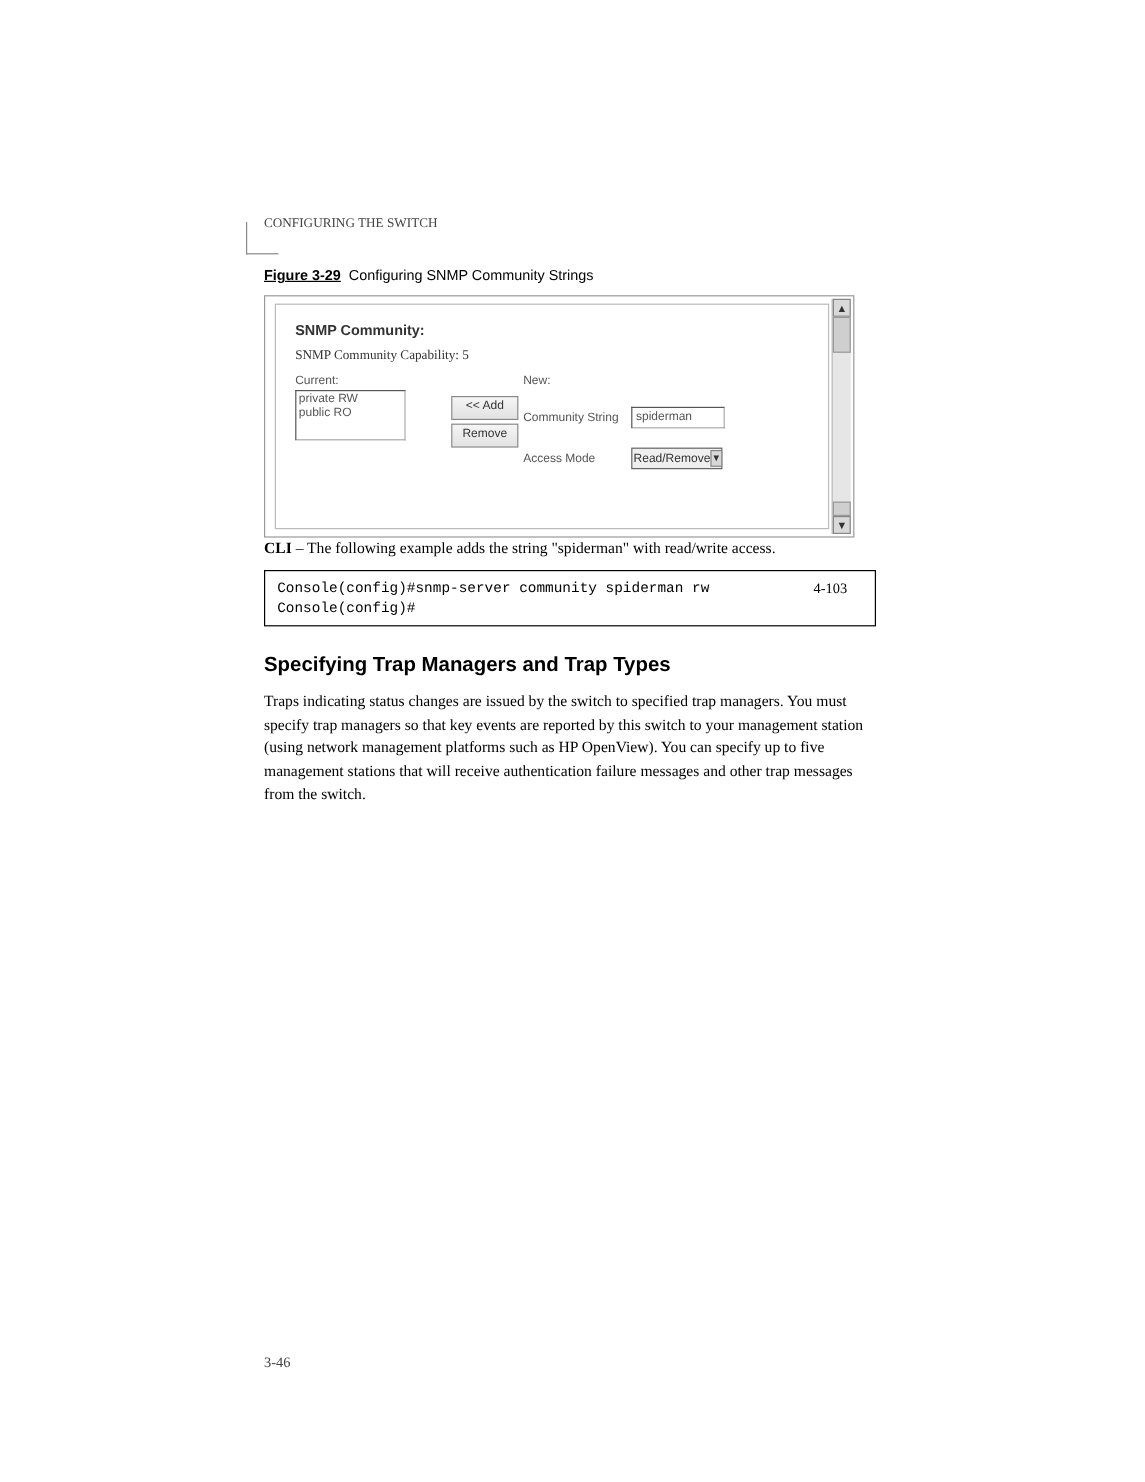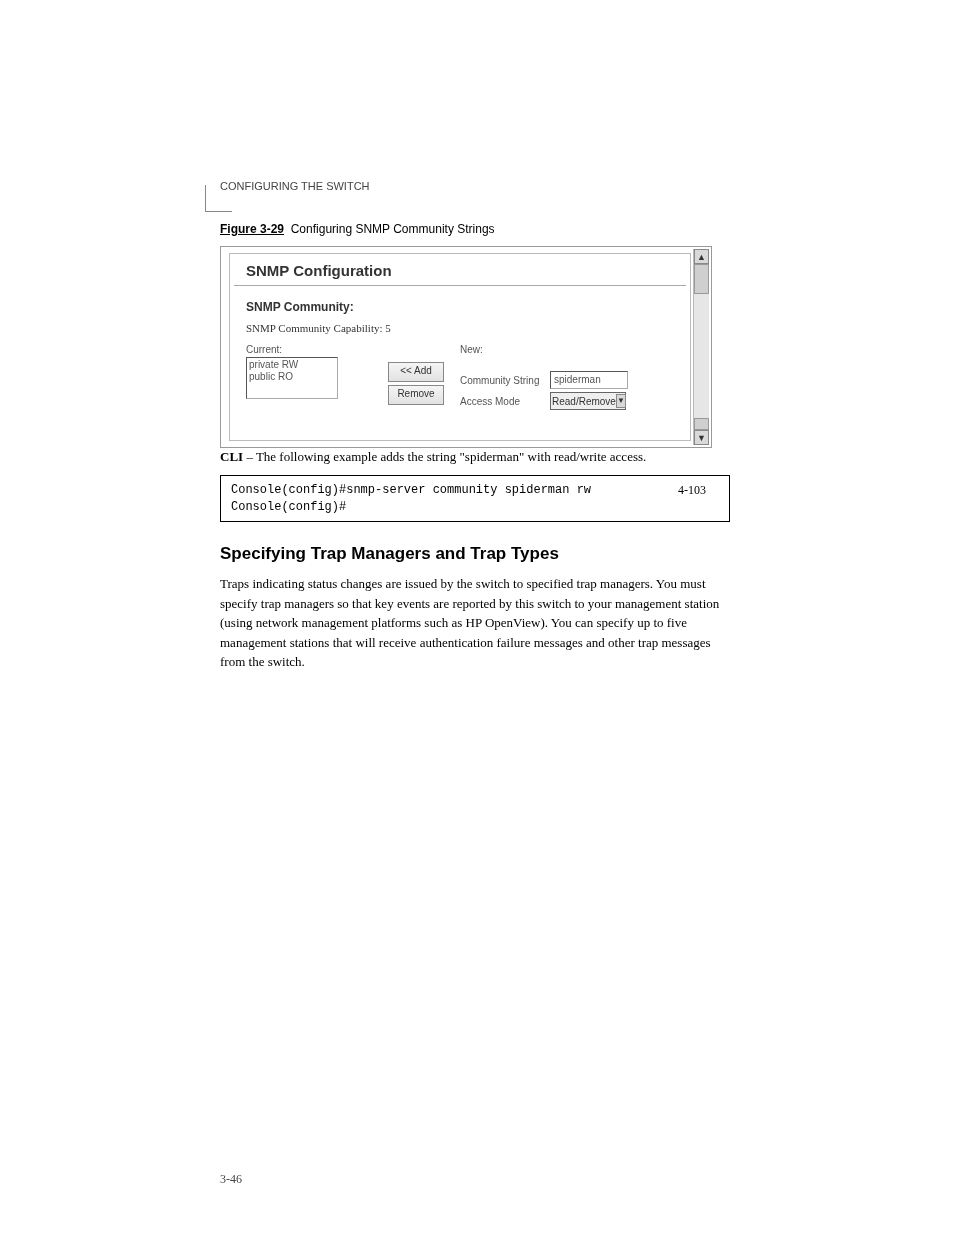--- a/index.html
+++ b/index.html
@@ -21,21 +21,21 @@
   .crop-mark {
     position: absolute;
     left: -15px;
     top: 5px;
     width: 26px;
     height: 26px;
     border-left: 1px solid #888;
     border-bottom: 1px solid #888;
   }
   .header-row {
-    font-family: Liberation Sans, sans-serif;
+    font-family: Liberation Serif, serif;
     color: #444;
     font-size: 11px;
     margin-bottom: 30px;
   }
   .figure-label {
     font-family: Arial, Helvetica, sans-serif;
     font-size: 12px;
     margin-bottom: 10px;
   }
   .figure-label b { font-weight: bold; text-decoration: underline; }
@@ -74,21 +74,21 @@
   .cap-label {
     font-size: 11px;
     font-weight: normal;
     font-family: "Times New Roman", serif;
     padding: 4px 16px 10px 16px;
   }
   .cols {
     display: flex;
     padding: 0 16px 10px 16px;
     align-items: flex-start;
-    gap: 12px;
+    gap: 0;
     justify-content: flex-end;
   }
   .col-left { width: 130px; }
   .col-mid { width: 60px; padding-top: 18px; }
   .col-right { flex: 1; }
   .small-head { font-size: 10px; color:#555; font-family: Arial, sans-serif; margin-bottom: 2px; }
   .listbox {
     width: 86px; height: 38px;
     border: 1px inset #aaa;
     background: #fff;
@@ -104,21 +104,21 @@
     height: 18px;
     line-height: 16px;
     font-size: 10px;
     text-align: center;
     border: 1px solid #888;
     background: linear-gradient(#f5f5f5,#e2e2e2);
     font-family: Arial, sans-serif;
     margin-bottom: 3px;
     color:#333;
   }
-  .form-row { display:flex; align-items:center; margin-top: 16px; margin-bottom: 3px; }
+  .form-row { display:flex; align-items:center; margin-top: 16px; margin-bottom: 16px; }
   .form-row2 { display:flex; align-items:center; }
   .flabel { width: 90px; font-size:10px; font-family: Arial, sans-serif; color:#555; }
   .tinput {
     height: 16px;
     border: 1px inset #aaa;
     font-size: 10px;
     padding: 0 3px;
     font-family: Arial, sans-serif;
     color:#555;
     background:#fff;
@@ -182,41 +182,40 @@
     margin-bottom: 10px;
   }
   .para {
     font-family: "Times New Roman", serif;
     font-size: 13px;
     line-height: 1.5;
   }
   .footer {
     position: absolute;
     left: 220px;
-    top: 1172px;
+    top: 1128px;
     font-family: "Times New Roman", serif;
     font-size: 12px;
     color: #444;
   }
 </style>
 </head>
 <body>
 
 <div class="page">
   <div class="crop-mark"></div>
 
   <div class="header-row">CONFIGURING THE SWITCH</div>
 
   <div class="figure-label">
     <b>Figure 3-29</b>&nbsp;&nbsp;<span>Configuring SNMP Community Strings</span>
   </div>
 
   <div class="shot-wrap">
     <div class="shot-inner">
-      <div class="shot-title">SNMP Configuration</div>
       <div class="section-label">SNMP Community:</div>
       <div class="cap-label">SNMP Community Capability: 5</div>
       <div class="cols">
         <div class="col-left">
           <div class="small-head">Current:</div>
           <div class="listbox">
             <div>private RW</div>
             <div>public RO</div>
           </div>
         </div>

